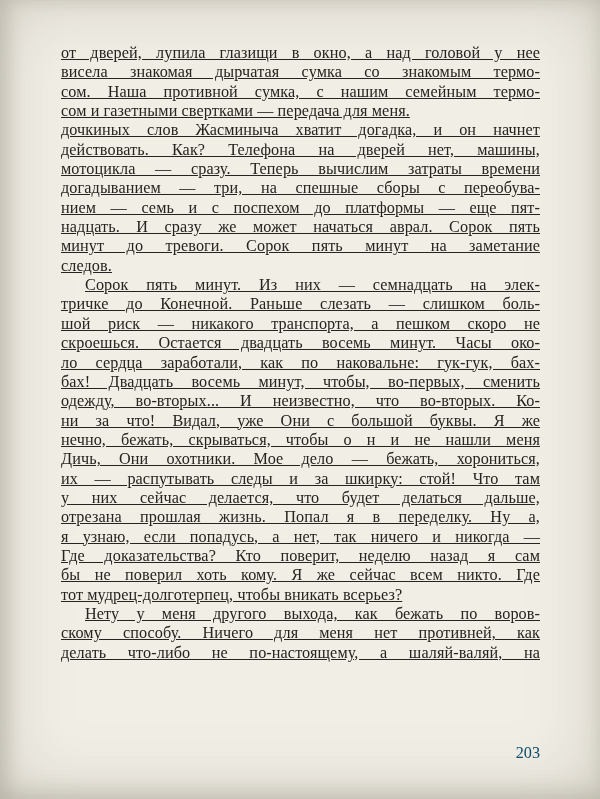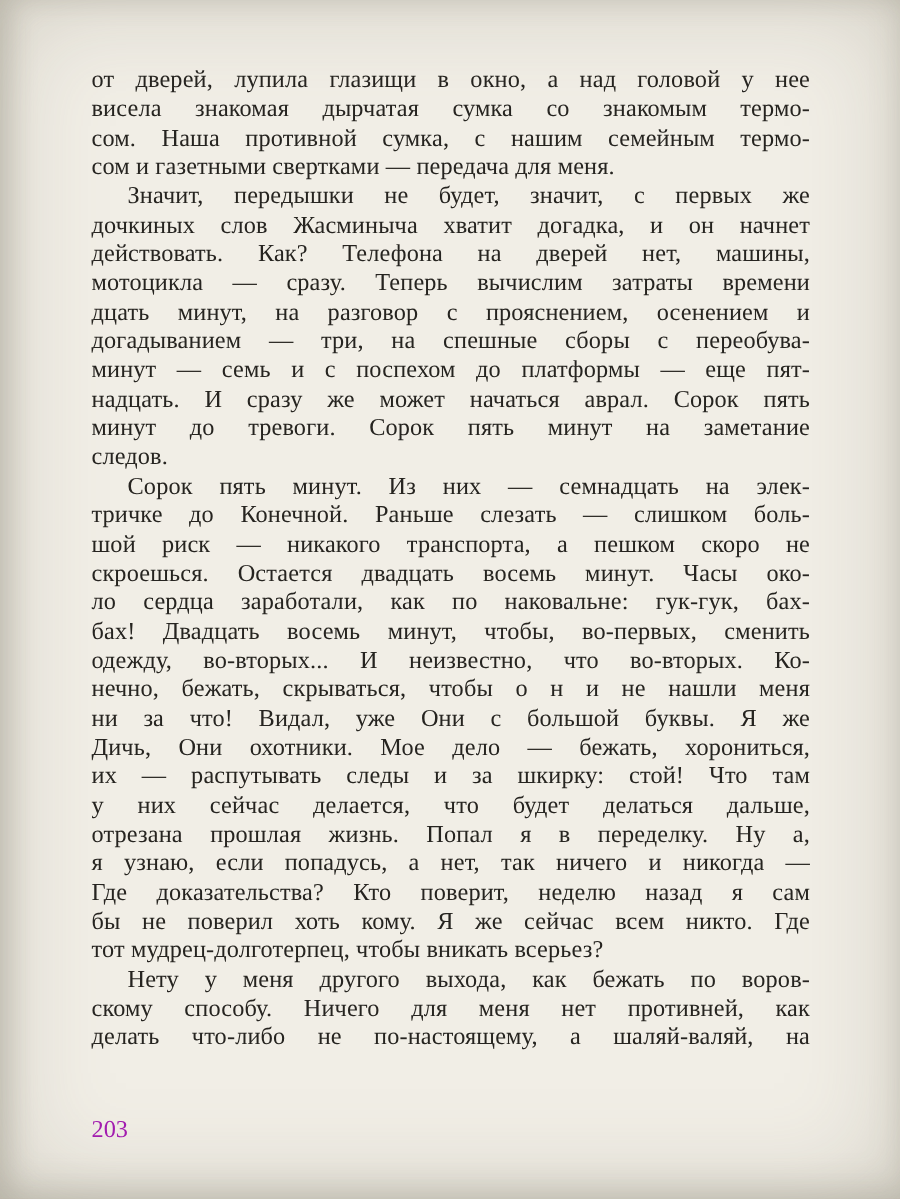--- a/index.html
+++ b/index.html
@@ -28,74 +28,74 @@
     top: 44px;
     left: 61px;
     width: 479px;
     color: #262420;
     font-size: 16.2px;
     line-height: 19.35px;
     letter-spacing: 0.1px;
   }
   .paragraph {
     margin: 0;
+    text-decoration: underline;
   }
   .line {
     text-align: justify;
     text-align-last: justify;
     white-space: normal;
   }
   .line.para-end {
     text-align-last: left;
   }
   .line.indent {
     text-indent: 24px;
   }
   .page-number {
     position: absolute;
     top: 744px;
     left: 61px;
     width: 479px;
-    color: #a21caf;
+    text-align: right;
+    color: #0c4a6e;
     font-size: 16.2px;
   }
 </style>
 </head>
 <body>
 
 <div class="book-page">
   <div class="text-block">
       <div class="paragraph">
         <div class="line">от дверей, лупила глазищи в окно, а над головой у нее</div>
         <div class="line">висела знакомая дырчатая сумка со знакомым термо-</div>
         <div class="line">сом. Наша противной сумка, с нашим семейным термо-</div>
         <div class="line para-end">сом и газетными свертками — передача для меня.</div>
       </div>
       <div class="paragraph">
-        <div class="line indent">Значит, передышки не будет, значит, с первых же</div>
         <div class="line">дочкиных слов Жасминыча хватит догадка, и он начнет</div>
         <div class="line">действовать. Как? Телефона на дверей нет, машины,</div>
         <div class="line">мотоцикла — сразу. Теперь вычислим затраты времени</div>
-        <div class="line">дцать минут, на разговор с прояснением, осенением и</div>
         <div class="line">догадыванием — три, на спешные сборы с переобува-</div>
-        <div class="line">минут — семь и с поспехом до платформы — еще пят-</div>
+        <div class="line">нием — семь и с поспехом до платформы — еще пят-</div>
         <div class="line">надцать. И сразу же может начаться аврал. Сорок пять</div>
         <div class="line">минут до тревоги. Сорок пять минут на заметание</div>
         <div class="line para-end">следов.</div>
       </div>
       <div class="paragraph">
         <div class="line indent">Сорок пять минут. Из них — семнадцать на элек-</div>
         <div class="line">тричке до Конечной. Раньше слезать — слишком боль-</div>
         <div class="line">шой риск — никакого транспорта, а пешком скоро не</div>
         <div class="line">скроешься. Остается двадцать восемь минут. Часы око-</div>
         <div class="line">ло сердца заработали, как по наковальне: гук-гук, бах-</div>
         <div class="line">бах! Двадцать восемь минут, чтобы, во-первых, сменить</div>
         <div class="line">одежду, во-вторых... И неизвестно, что во-вторых. Ко-</div>
+        <div class="line">ни за что! Видал, уже Они с большой буквы. Я же</div>
         <div class="line">нечно, бежать, скрываться, чтобы о н и не нашли меня</div>
-        <div class="line">ни за что! Видал, уже Они с большой буквы. Я же</div>
         <div class="line">Дичь, Они охотники. Мое дело — бежать, хорониться,</div>
         <div class="line">их — распутывать следы и за шкирку: стой! Что там</div>
         <div class="line">у них сейчас делается, что будет делаться дальше,</div>
         <div class="line">отрезана прошлая жизнь. Попал я в переделку. Ну а,</div>
         <div class="line">я узнаю, если попадусь, а нет, так ничего и никогда —</div>
         <div class="line">Где доказательства? Кто поверит, неделю назад я сам</div>
         <div class="line">бы не поверил хоть кому. Я же сейчас всем никто. Где</div>
         <div class="line para-end">тот мудрец-долготерпец, чтобы вникать всерьез?</div>
       </div>
       <div class="paragraph">

